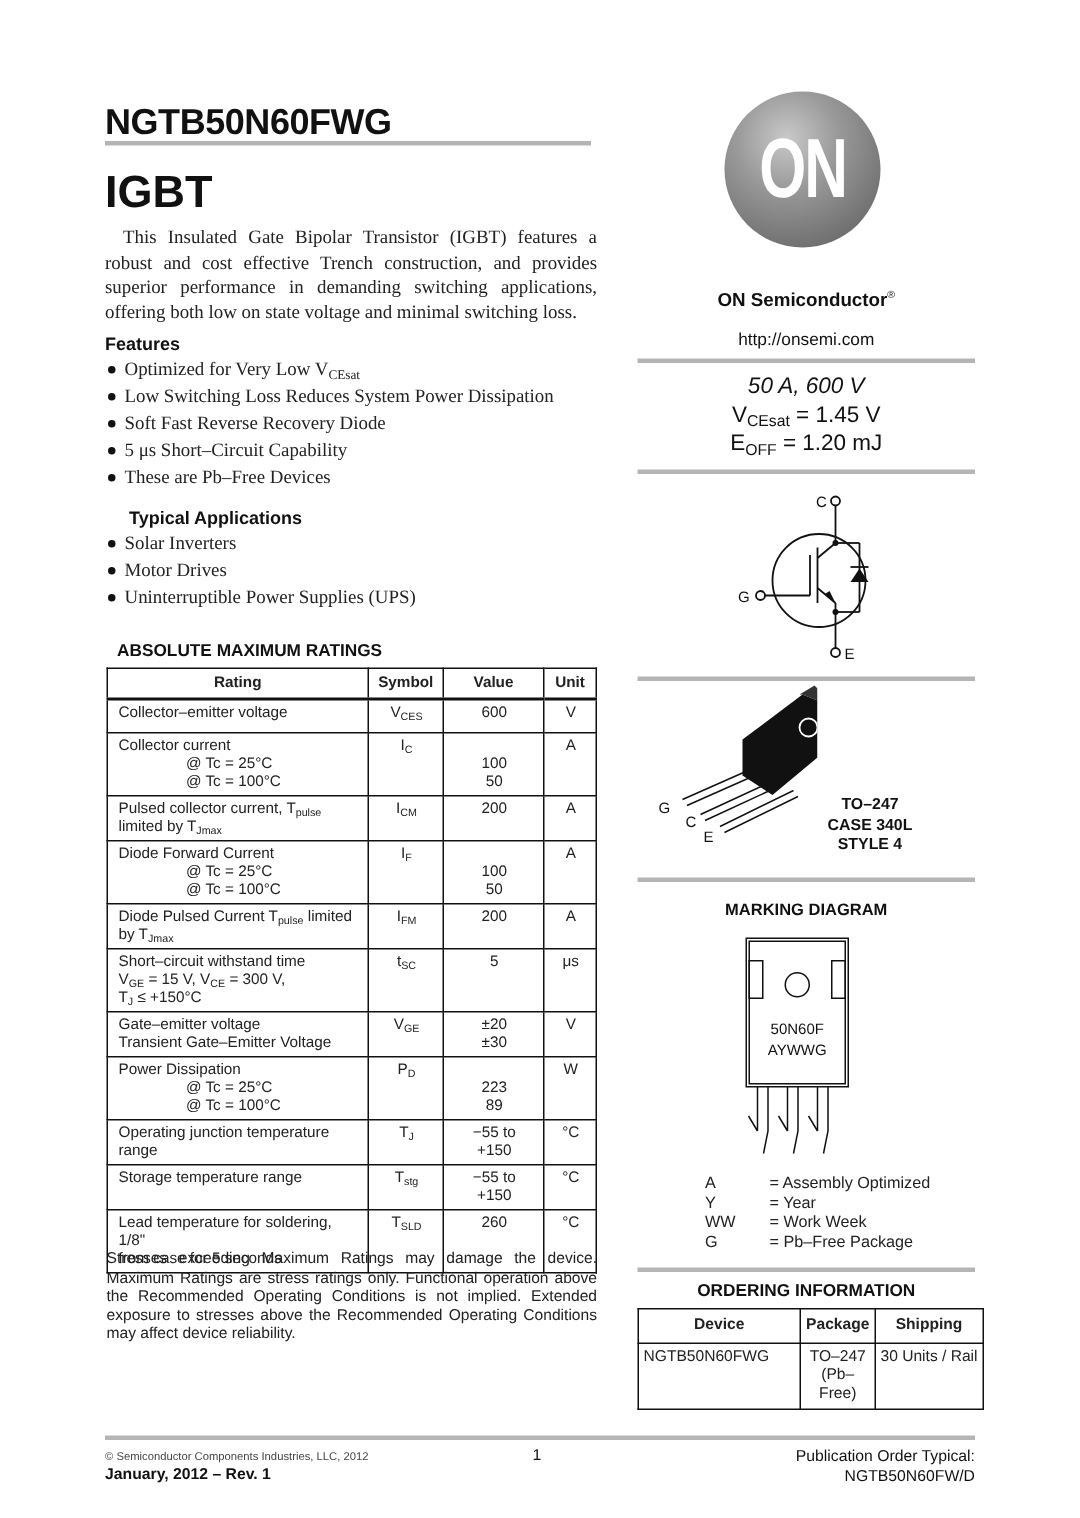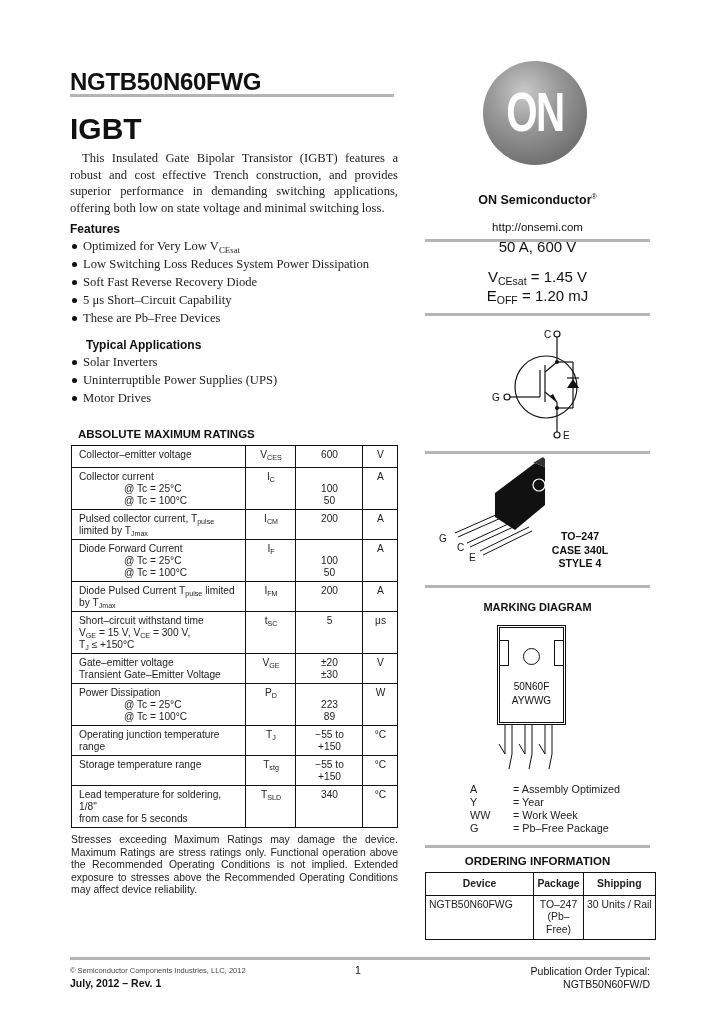--- a/index.html
+++ b/index.html
@@ -61,33 +61,39 @@
   <li><span>Optimized for Very Low V</span><sub>CEsat</sub></li>
   <li>Low Switching Loss Reduces System Power Dissipation</li>
   <li>Soft Fast Reverse Recovery Diode</li>
   <li>5 μs Short–Circuit Capability</li>
   <li>These are Pb–Free Devices</li>
 </ul>
 
 <div class="abs sect-h" style="left:86px;top:338px;">Typical Applications</div>
 <ul class="bul abs serif" style="left:70px;top:353px;">
   <li>Solar Inverters</li>
+  <li>Motor Drives</li>
   <li>Uninterruptible Power Supplies (UPS)</li>
-  <li>Motor Drives</li>
 </ul>
 
 <div id="amr-title" class="abs">ABSOLUTE MAXIMUM RATINGS</div>
 <table class="rt">
   <colgroup>
       <col style="width:174px">
       <col style="width:50px">
       <col style="width:67px">
       <col style="width:35px">
     </colgroup>
   <tbody>
+      <tr class="hdr">
+    <th>Rating</th>
+    <th>Symbol</th>
+    <th>Value</th>
+    <th>Unit</th>
+  </tr>
 
   <tr style="height:22px">
     <td>Collector–emitter voltage</td>
     <td class="c"><span>V</span><sub>CES</sub></td>
     <td class="c">600</td>
     <td class="c">V</td>
   </tr>
 
   <tr>
     <td><span>Collector current</span><span class="ind">@ Tc = 25°C</span><span class="ind">@ Tc = 100°C</span></td>
@@ -148,35 +154,35 @@
   <tr style="height:22px">
     <td>Storage temperature range</td>
     <td class="c"><span>T</span><sub>stg</sub></td>
     <td class="c">−55 to +150</td>
     <td class="c">°C</td>
   </tr>
 
   <tr>
     <td><span>Lead temperature for soldering, 1/8"</span><br><span>from case for 5 seconds</span></td>
     <td class="c"><span>T</span><sub>SLD</sub></td>
-    <td class="c">340</td>
+    <td class="c">260</td>
     <td class="c">°C</td>
   </tr>
 </tbody>
   </table>
 <div id="stress-note" class="abs">Stresses exceeding Maximum Ratings may damage the device. Maximum Ratings are stress ratings only. Functional operation above the Recommended Operating Conditions is not implied. Extended exposure to stresses above the Recommended Operating Conditions may affect device reliability.</div>
 
 <div id="logo" class="abs">
   <div id="logo-text">ON</div>
 </div>
 <div id="brand" class="abs"><span>ON Semiconductor</span><sup>®</sup></div>
 <div id="url" class="abs">http://onsemi.com</div>
 <div class="rule" style="left:425px;top:239px;width:225px;"></div>
 
-<div class="spec" style="top:238px;">50 A, 600 V</div>
+<div class="spec" style="top:249px;font-style:italic;">50 A, 600 V</div>
 <div class="spec" style="top:268px;"><span>V</span><sub>CEsat</sub><span></span><span> = 1.45 V</span></div>
 <div class="spec" style="top:287px;"><span>E</span><sub>OFF</sub><span> = 1.20 mJ</span></div>
 <div class="rule" style="left:425px;top:313px;width:225px;"></div>
 
 <svg class="abs" style="left:480px;top:320px;" width="130" height="130">
   <g stroke="#111" stroke-width="1.2" fill="none">
     <circle cx="66" cy="67" r="31"></circle>
 
     <line x1="77" y1="17" x2="77" y2="42"></line>
     <circle cx="77" cy="14" r="3"></circle>
@@ -274,18 +280,18 @@
   <tr>
     <td>NGTB50N60FWG</td>
     <td style="text-align:center"><span>TO–247</span><br><span>(Pb–Free)</span></td>
     <td style="text-align:center;white-space:nowrap">30 Units / Rail</td>
   </tr>
 </tbody>
   </table>
 
 <div class="rule" style="left:70px;top:957px;width:580px;"></div>
 <div id="footer-copy" class="abs">© Semiconductor Components Industries, LLC, 2012</div>
-<div id="footer-date" class="abs">July, 2012 – Rev. 1</div>
+<div id="footer-date" class="abs">January, 2012 – Rev. 1</div>
 <div id="footer-page" class="abs">1</div>
 <div id="footer-pub" class="abs">
   <div>Publication Order Typical:</div>
   <b>NGTB50N60FW/D</b>
 </div>
 
 </body></html>

